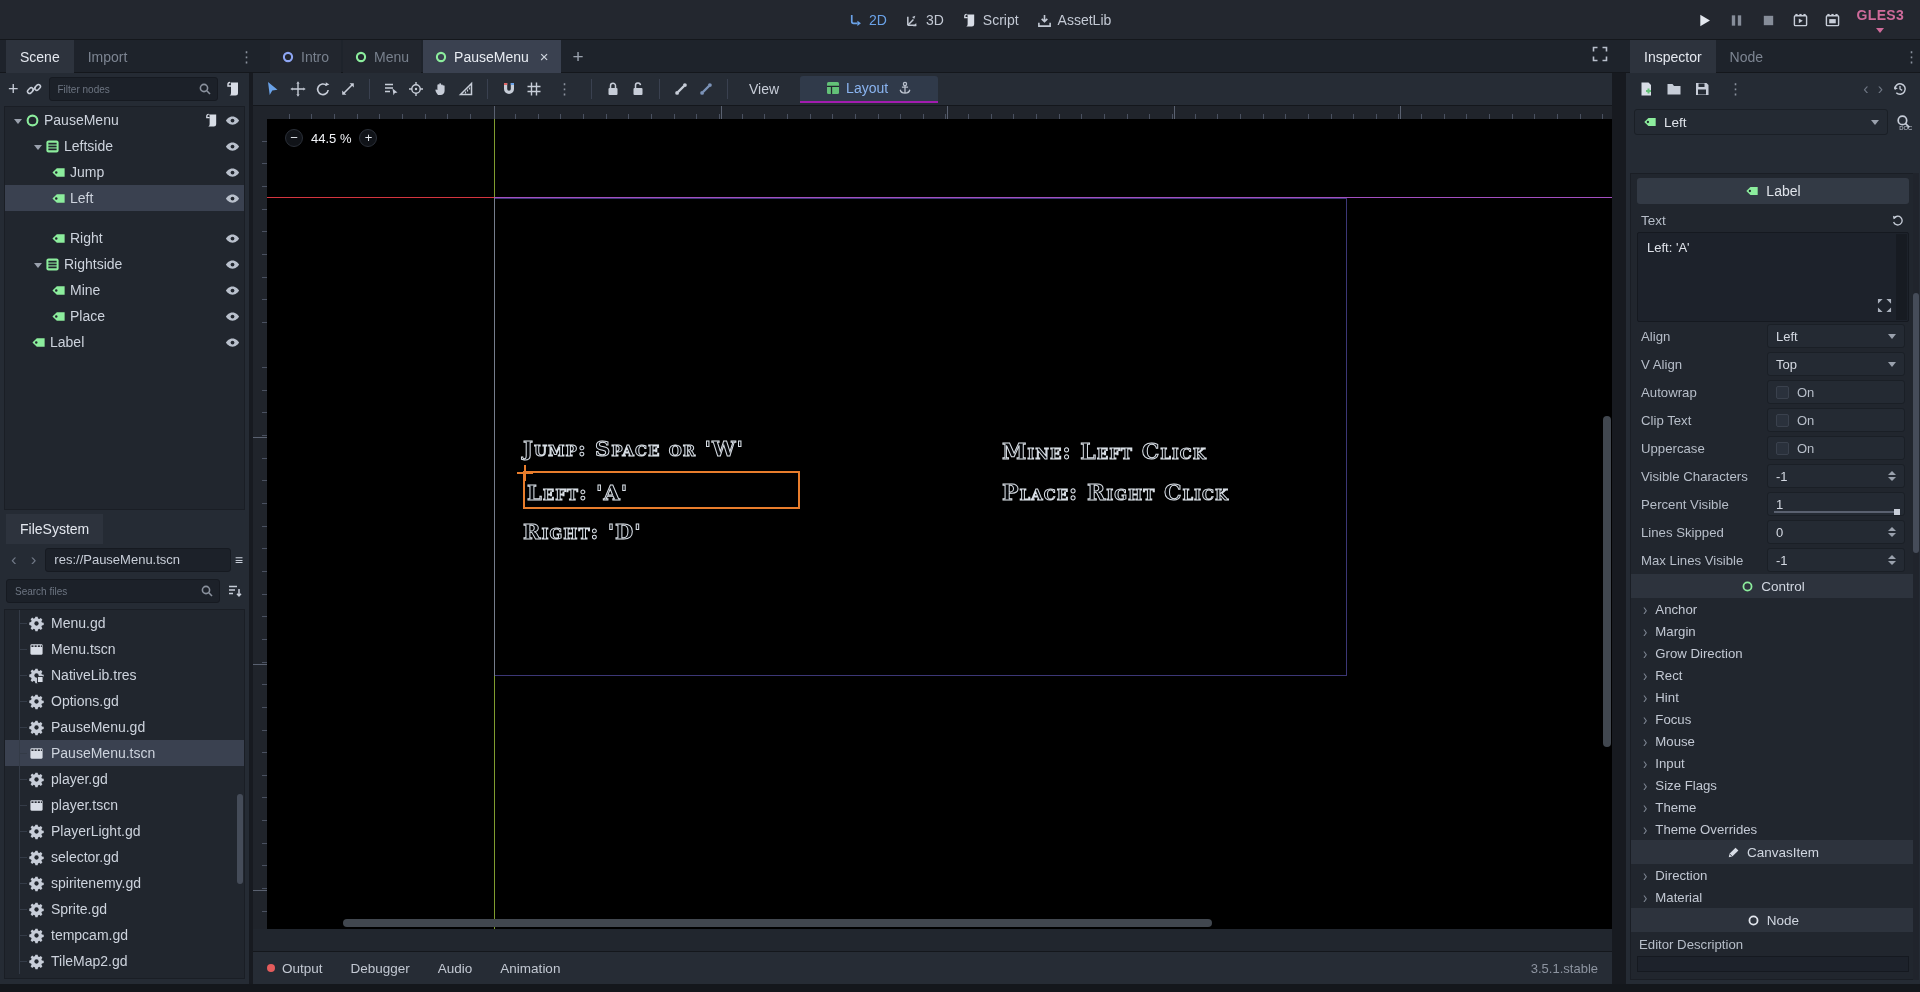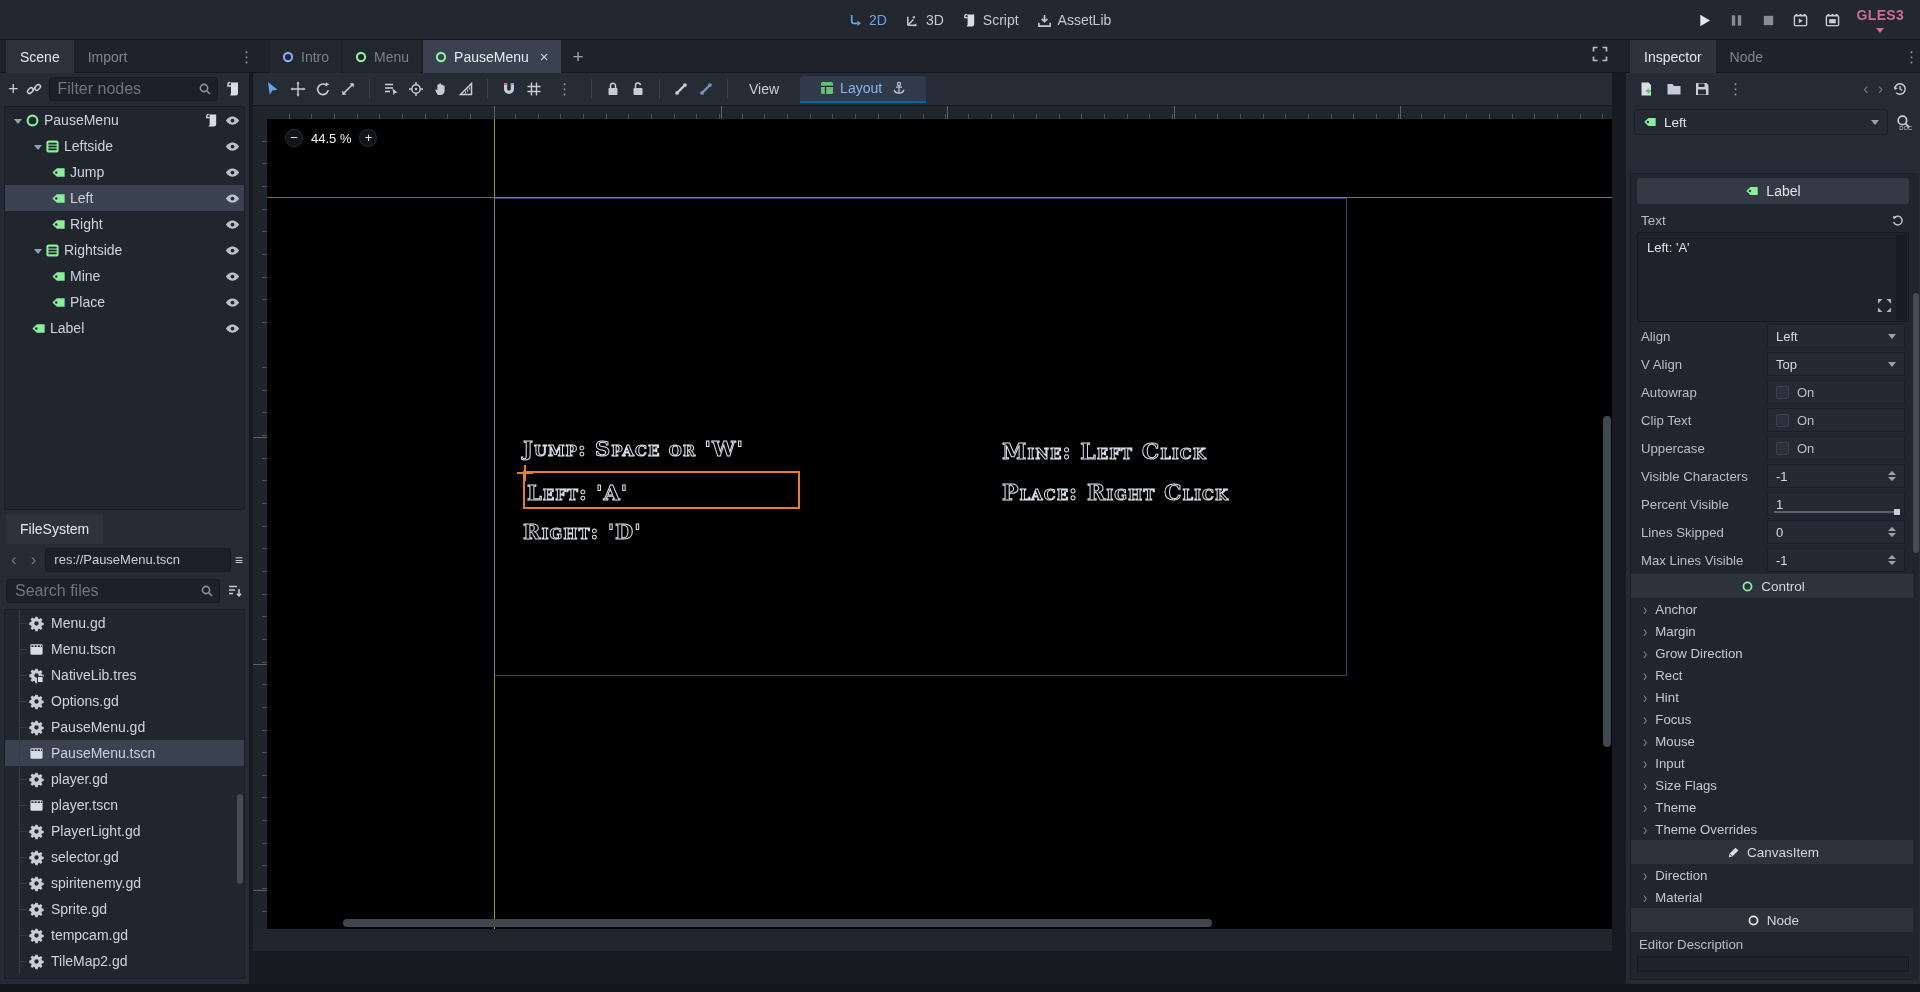--- a/index.html
+++ b/index.html
@@ -38,21 +38,21 @@
   .expand-btn { left:1592px; top:6px; }
   .insp-tabs { left:1630px; top:0; display:flex; }
   .insp-dots { left:1898px; top:0; }
 
   
   .ldock { left:0; top:73px; width:249px; height:911px; background:#252b34; }
   .panel-toolbar { position:absolute; left:0; top:0; width:249px; height:32px; display:flex; align-items:center; gap:7px; padding:0 8px; }
   .tbtn { color:#c7cdd8; font-size:18px; line-height:22px; }
   .tbtn svg { width:16px; height:16px; display:block; }
   .filter-box { flex:1; height:24px; background:#1c2129; border:1px solid #161a21; border-radius:3px; position:relative; }
-  .filter-box input { width:100%; height:100%; background:transparent; border:none; outline:none; color:#cdd3dd; font-size:16px; padding:0 24px 0 8px; font-family:inherit; }
+  .filter-box input { width:100%; height:100%; background:transparent; border:none; outline:none; color:#cdd3dd; font-size:10px; padding:0 24px 0 8px; font-family:inherit; }
   .filter-box input::placeholder { color:#6d7582; }
   .mag { position:absolute; right:5px; top:4px; width:14px; height:14px; }
   .treewrap { position:absolute; left:4px; top:33px; width:241px; height:404px; background:#21262e; border:1px solid #1a1e25; overflow:hidden; }
   .trow { display:flex; align-items:center; height:26px; padding-right:4px; position:relative; }
   .trow.on { background:#3a4150; }
   .trow .lbl { color:#cdd3dd; font-size:14px; margin-left:4px; flex:1; white-space:nowrap; overflow:hidden; }
   .trow svg.tico { width:15px; height:15px; flex:none; }
   .expander { width:13px; height:13px; flex:none; margin-right:1px; position:relative; }
   .expander::after { content:""; position:absolute; left:3px; top:5px; border-left:4px solid transparent; border-right:4px solid transparent; border-top:5px solid #9aa1ad; }
   .trow .eye, .trow .scr { width:15px; height:15px; flex:none; margin-left:6px; }
@@ -71,21 +71,21 @@
   .frow svg { width:15px; height:15px; flex:none; }
   .frow .lbl { color:#cdd3dd; font-size:14px; margin-left:7px; white-space:nowrap; }
   .fs-scroll { position:absolute; left:237px; top:280px; width:6px; height:90px; background:#454c59; border-radius:3px; }
 
   
   .center { left:253px; top:73px; width:1359px; height:878px; background:#21262e; }
   .vtoolbar { position:absolute; left:0; top:0; width:1359px; height:33px; background:#262c35; border-bottom:1px solid #14171c; display:flex; align-items:center; padding-left:12px; gap:9px; }
   .vtoolbar svg { width:16px; height:16px; display:block; }
   .tdiv { width:1px; height:20px; background:#3a4150; margin:0 4px; }
   .menu-btn { color:#c7cdd8; font-size:14px; padding:0 8px; }
-  .layout-btn { display:flex; align-items:center; gap:6px; background:#303a4a; color:#8ab4f0; height:27px; padding:0 20px; border-radius:3px 3px 0 0; border-bottom:2px solid #0369a1; margin-left:4px; }
+  .layout-btn { display:flex; align-items:center; gap:6px; background:#303a4a; color:#8ab4f0; height:27px; padding:0 26px; border-radius:3px 3px 0 0; border-bottom:2px solid #a21caf; margin-left:4px; }
   .layout-btn svg { width:14px; height:14px; }
   .corner { position:absolute; left:0; top:33px; width:14px; height:13px; background:#20242b; }
   .hruler { position:absolute; left:14px; top:33px; width:1345px; height:13px; background:#20242b; overflow:hidden; }
   .hruler::after { content:""; position:absolute; left:0; bottom:0; width:100%; height:5px; background:repeating-linear-gradient(90deg, transparent 0 21.65px, #4a5160 21.65px 22.65px); }
   .hruler .rl { position:absolute; top:0; font-size:10px; color:#8a919d; padding-left:3px; border-left:1px solid #5a6170; height:13px; line-height:12px; }
   .vruler { position:absolute; left:0; top:46px; width:14px; height:810px; background:#20242b; overflow:hidden; }
   .vruler::after { content:""; position:absolute; right:0; top:0; height:100%; width:5px; background:repeating-linear-gradient(180deg, transparent 0 21.65px, #4a5160 21.65px 22.65px); }
   .vruler .rl { position:absolute; left:0; font-size:10px; color:#8a919d; border-top:1px solid #5a6170; width:14px; writing-mode:vertical-rl; transform:rotate(180deg); line-height:13px; padding-bottom:3px; height:34px; }
   .canvas { position:absolute; left:14px; top:46px; width:1345px; height:810px; background:#000; overflow:hidden; }
   .zoomw { position:absolute; left:18px; top:10px; display:flex; align-items:center; gap:8px; z-index:5; }
@@ -364,21 +364,21 @@
             <path d="M14.5 3.5v9H6.2L1.5 8l4.7-4.5z" fill="#8ced9d"></path>
             <circle cx="5.6" cy="8" r="1.3" fill="#21262e"></circle>
           </svg>
           <span class="lbl">Left</span>
 
           <svg class="eye" viewBox="0 0 16 16">
             <path fill="#b9c0cc" d="M8 3.6c3.7 0 6.3 2.9 7 4.4-.7 1.5-3.3 4.4-7 4.4S1.7 9.5 1 8c.7-1.5 3.3-4.4 7-4.4z"></path>
             <circle cx="8" cy="8" r="2" fill="#21262e"></circle>
           </svg>
         </div>
-        <div class="trow" style="padding-left: 46px;">
+        <div class="trow" style="padding-left: 46px; margin-top: 14px;">
 
           <svg class="tico" viewBox="0 0 16 16">
             <path d="M14.5 3.5v9H6.2L1.5 8l4.7-4.5z" fill="#8ced9d"></path>
             <circle cx="5.6" cy="8" r="1.3" fill="#21262e"></circle>
           </svg>
           <span class="lbl">Right</span>
 
           <svg class="eye" viewBox="0 0 16 16">
             <path fill="#b9c0cc" d="M8 3.6c3.7 0 6.3 2.9 7 4.4-.7 1.5-3.3 4.4-7 4.4S1.7 9.5 1 8c.7-1.5 3.3-4.4 7-4.4z"></path>
             <circle cx="8" cy="8" r="2" fill="#21262e"></circle>
@@ -730,20 +730,39 @@
       <div class="gline" style="left:256px; top:400px; font-size:21px;">Right: 'D'</div>
       <div class="gline" style="left:735px; top:319px; font-size:22px;">Mine: Left Click</div>
       <div class="gline" style="left:735px; top:360px; font-size:22px;">Place: Right Click</div>
       <div class="selbox">
           <span class="crossh"></span>
         </div>
       <div class="hscroll"></div>
       <div class="vscroll"></div>
     </div>
 
+    <div class="bottombar">
+      <span class="btab">
+          <span class="reddot"></span>
+          <span>Output</span>
+        </span>
+        <span class="btab">
+
+          <span>Debugger</span>
+        </span>
+        <span class="btab">
+
+          <span>Audio</span>
+        </span>
+        <span class="btab">
+
+          <span>Animation</span>
+        </span>
+      <span class="version">3.5.1.stable</span>
+    </div>
   </div>
 
   <div class="abs insp">
     <div class="insp-toolbar">
       <svg viewBox="0 0 16 16">
           <path d="M3.5 1.5h7l2.5 2.5v10.5h-9.5z" fill="#d8dde6"></path>
           <g stroke="#63c178" stroke-width="2">
             <path d="M11 11h5M13.5 8.5v5" transform="translate(-3 -1)"></path>
           </g>
         </svg>

